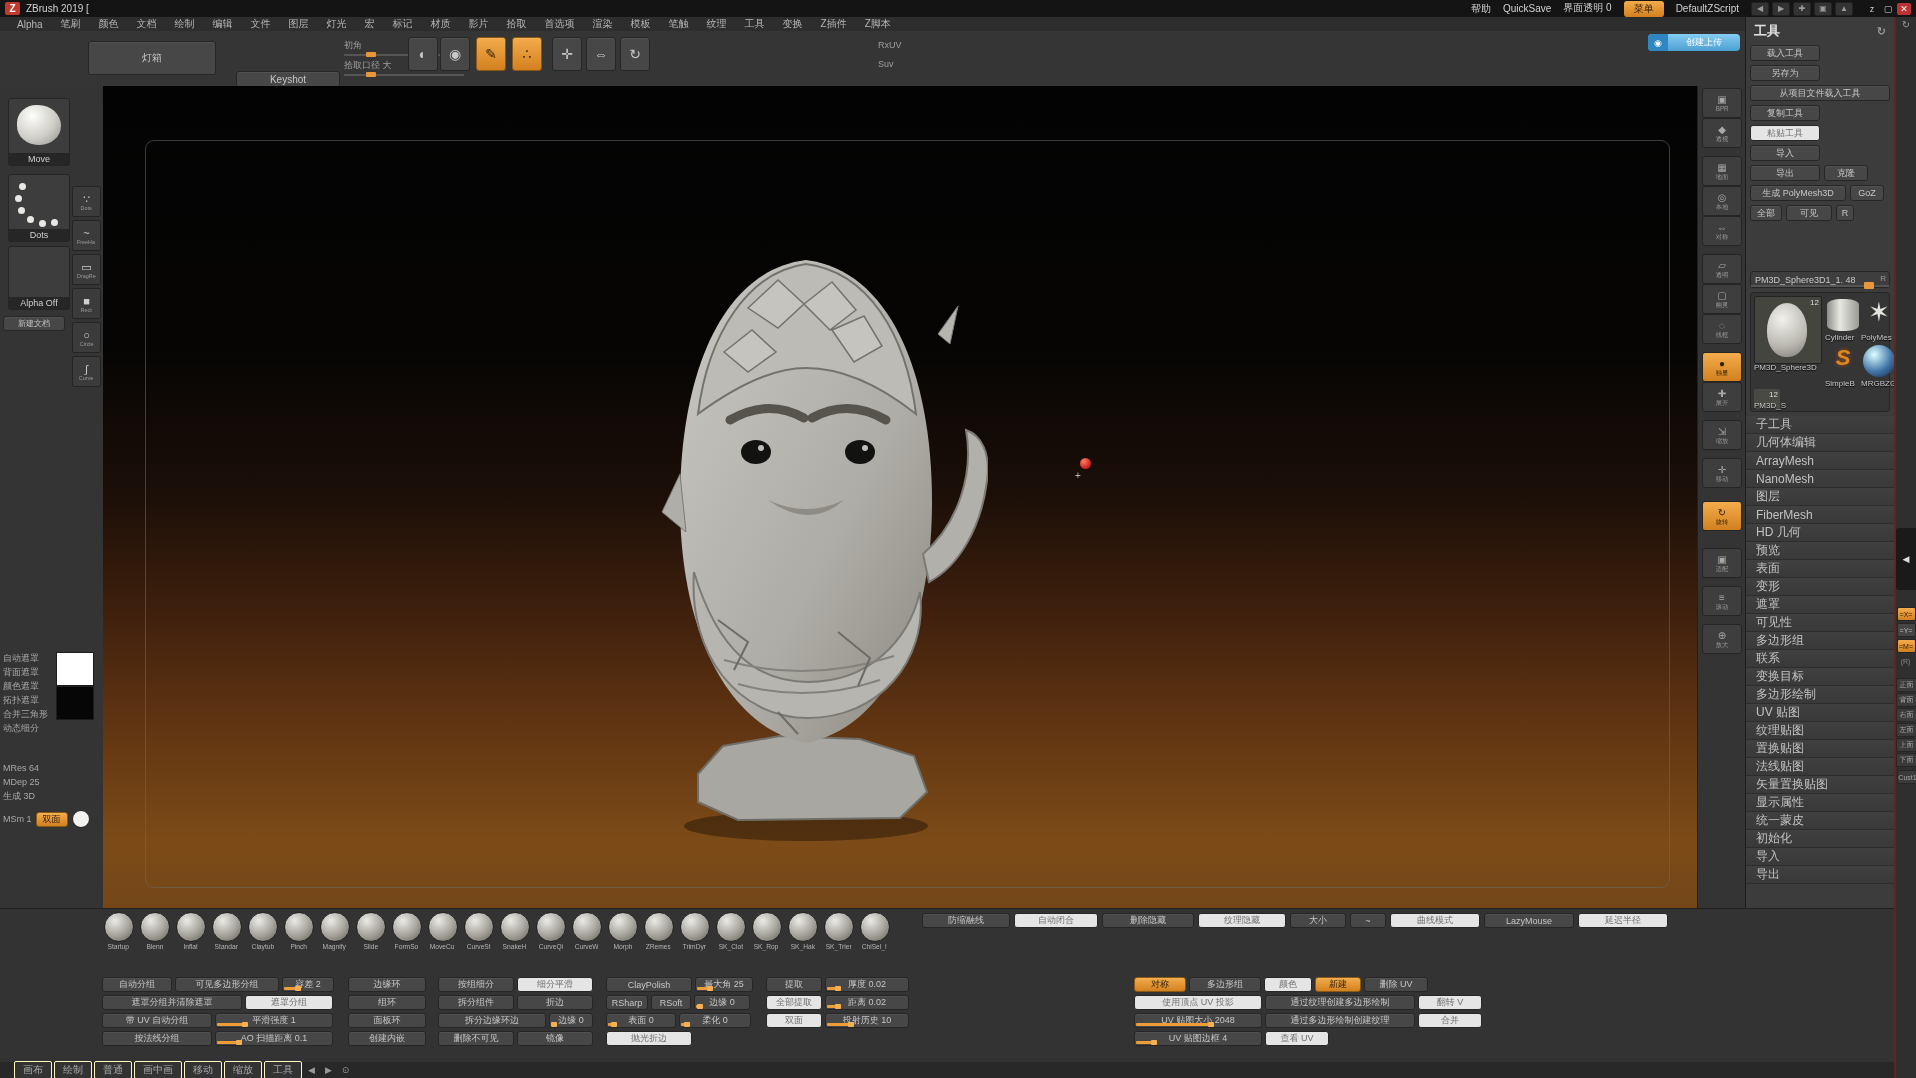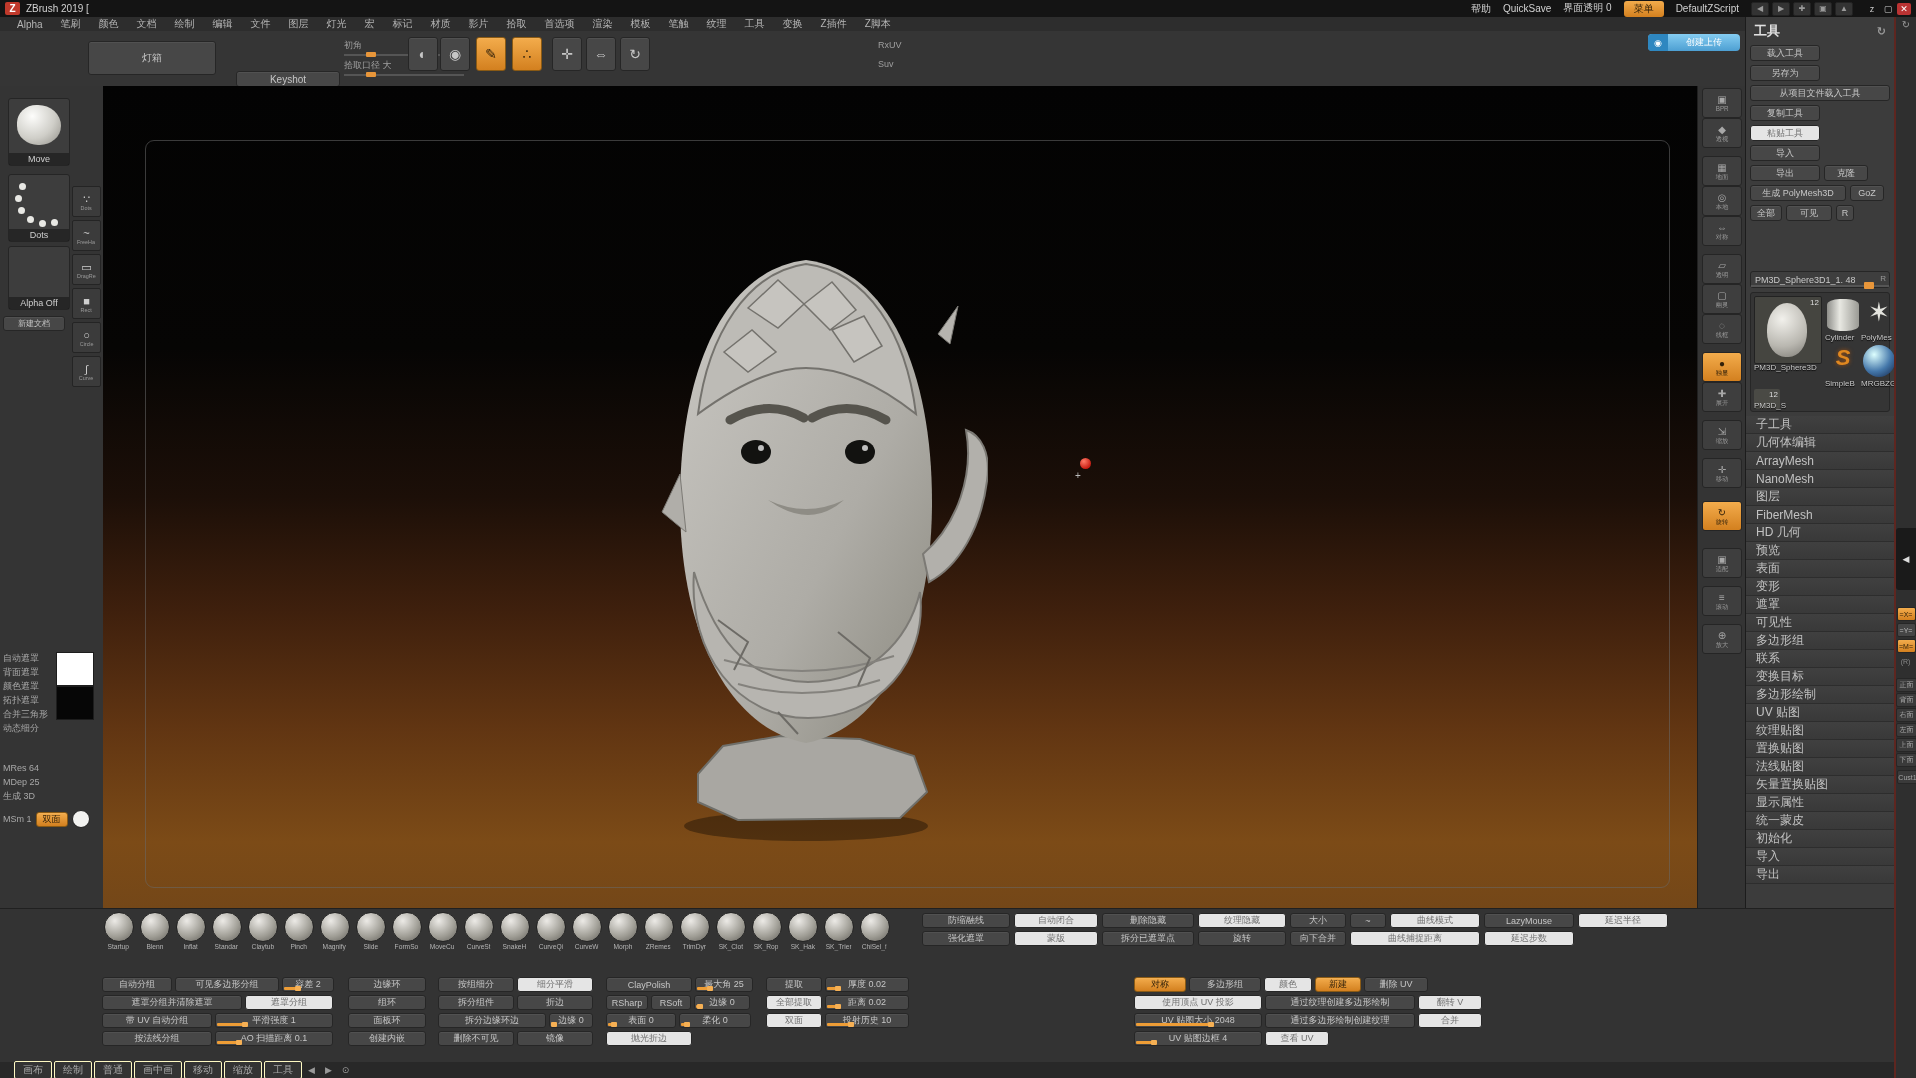--- a/index.html
+++ b/index.html
@@ -602,30 +602,20 @@
     <div class="b c" style="width: 88px;">防缩融线</div>
         <div class="b c dim" style="width: 84px;">自动闭合</div>
         <div class="b c" style="width: 92px;">删除隐藏</div>
         <div class="b c dim" style="width: 88px;">纹理隐藏</div>
         <div class="b c" style="width: 56px;">大小</div>
         <div class="b c" style="width: 36px;">~</div>
         <div class="b c dim" style="width: 90px;">曲线模式</div>
         <div class="b c" style="width: 90px;">LazyMouse</div>
         <div class="b c dim" style="width: 90px;">延迟半径</div>
       </div>
-    <div class="rowflex" style="left:922px;top:22px">
-
-    <div class="b c" style="width: 88px;">强化遮罩</div>
-        <div class="b c dim" style="width: 84px;">蒙版</div>
-        <div class="b c" style="width: 92px;">拆分已遮罩点</div>
-        <div class="b c" style="width: 88px;">旋转</div>
-        <div class="b c" style="width: 56px;">向下合并</div>
-        <div class="b c dim" style="width: 130px;">曲线捕捉距离</div>
-        <div class="b c dim" style="width: 90px;">延迟步数</div>
-      </div>
     <div class="grp" style="left:102px;width:236px">
 
     <div class="b c" style="width: 70px;">自动分组</div>
         <div class="b c" style="width: 104px;">可见多边形分组</div>
         <div class="b c" style="width: 52px;">容差 2<b style="width: 30%;"></b></div>
         <div class="b c" style="width: 140px;">遮罩分组并清除遮罩</div>
         <div class="b c dim" style="width: 88px;">遮罩分组</div>
         <div class="b c" style="width: 110px;">带 UV 自动分组</div>
         <div class="b c" style="width: 118px;">平滑强度 1<b style="width: 25%;"></b></div>
         <div class="b c" style="width: 110px;">按法线分组</div>

